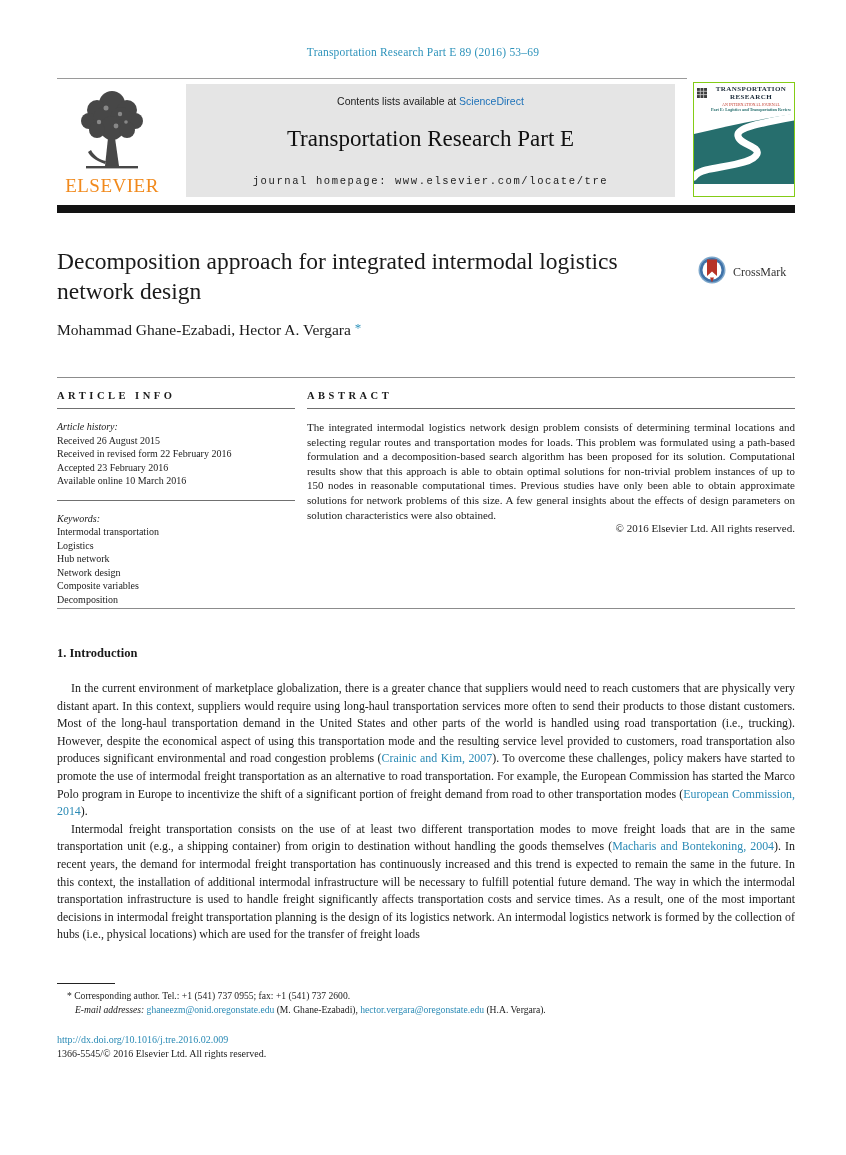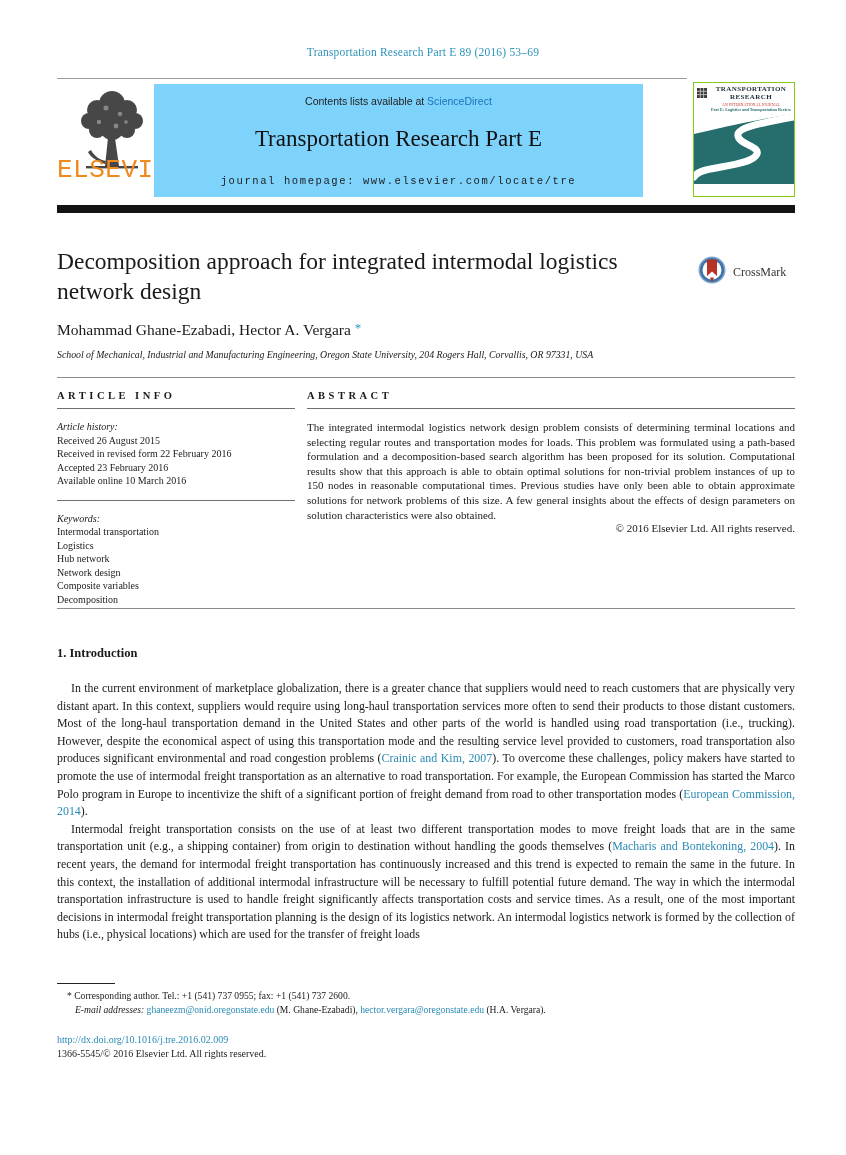--- a/index.html
+++ b/index.html
@@ -12,40 +12,40 @@
     overflow:hidden;
   }
   
   .citation{
     position:absolute;left:0;top:46px;width:100%;
     text-align:center;font-size:11.5px;color:#2e93bb;letter-spacing:.2px;
   }
   .rule-top{position:absolute;left:57px;top:78px;width:630px;height:1px;background:#9a9a9a;}
   
   .banner-gray{
-    position:absolute;left:154px;top:84px;width:489px;height:113px;
-    background:#7dd3fc;
+    position:absolute;left:186px;top:84px;width:489px;height:113px;
+    background:#e5e5e5;
   }
   .contents-line{
     position:absolute;left:0;top:11px;width:100%;text-align:center;
     font-family:"Liberation Sans",sans-serif;font-size:10.5px;color:#222;
   }
   .contents-line a{color:#1d71b8;text-decoration:none;}
   .journal-title{
     position:absolute;left:0;top:42px;width:100%;text-align:center;
     font-size:23px;color:#111;
   }
   .homepage-line{
     position:absolute;left:0;bottom:10px;width:100%;text-align:center;
     font-family:Liberation Mono, monospace;font-size:10.5px;letter-spacing:1.6px;color:#222;
   }
   .elsevier{position:absolute;left:57px;top:86px;width:110px;height:111px;text-align:center;}
   .elsevier-word{
-    position:absolute;bottom:12px;left:0;width:100%;
-    font-size:26px;color:#f18a1d;letter-spacing:.5px;font-family:Liberation Mono, monospace;
+    position:absolute;bottom:0;left:0;width:100%;
+    font-size:19px;color:#f18a1d;letter-spacing:.5px;
   }
   
   .cover{
     position:absolute;left:693px;top:82px;width:102px;height:115px;
     background:#fff;border:1px solid #84cc16;box-sizing:border-box;
   }
   .cover-head{position:absolute;left:2px;top:3px;width:98px;}
   .cover-title{
     font-size:7px;line-height:7.5px;letter-spacing:.4px;color:#1c2b3a;
     text-align:center;margin-left:12px;font-weight:bold;
@@ -191,21 +191,20 @@
         <path d="M13 25.5 L15 30.5 L17 25.5 Z" fill="#b63328"></path>
       </svg>
     </span>
     <span class="crossmark-label">CrossMark</span>
   </div>
 
   <div class="authors">
     <span>Mohammad Ghane-Ezabadi, Hector A. Vergara</span>
     <span class="corr">*</span>
   </div>
-  <div class="affiliation">School of Mechanical, Industrial and Manufacturing Engineering, Oregon State University, 204 Rogers Hall, Corvallis, OR 97331, USA</div>
 
   <div class="rule-full-a"></div>
 
   <div class="info-col">
     <div class="sec-head">ARTICLE INFO</div>
     <div class="sec-rule"></div>
     <p class="info-label">Article history:</p>
     <div class="info-line">Received 26 August 2015</div>
     <div class="info-line">Received in revised form 22 February 2016</div>
     <div class="info-line">Accepted 23 February 2016</div>

